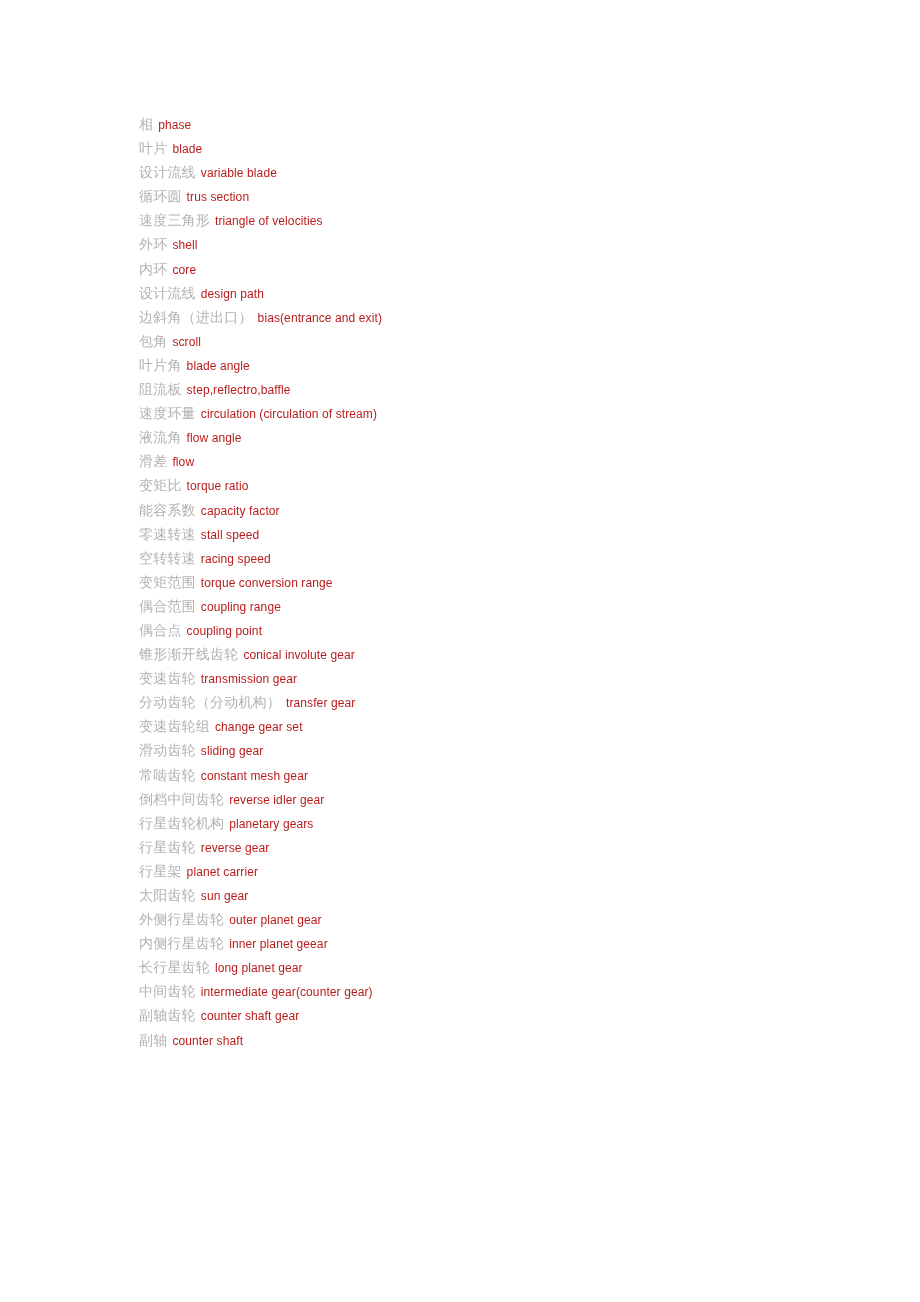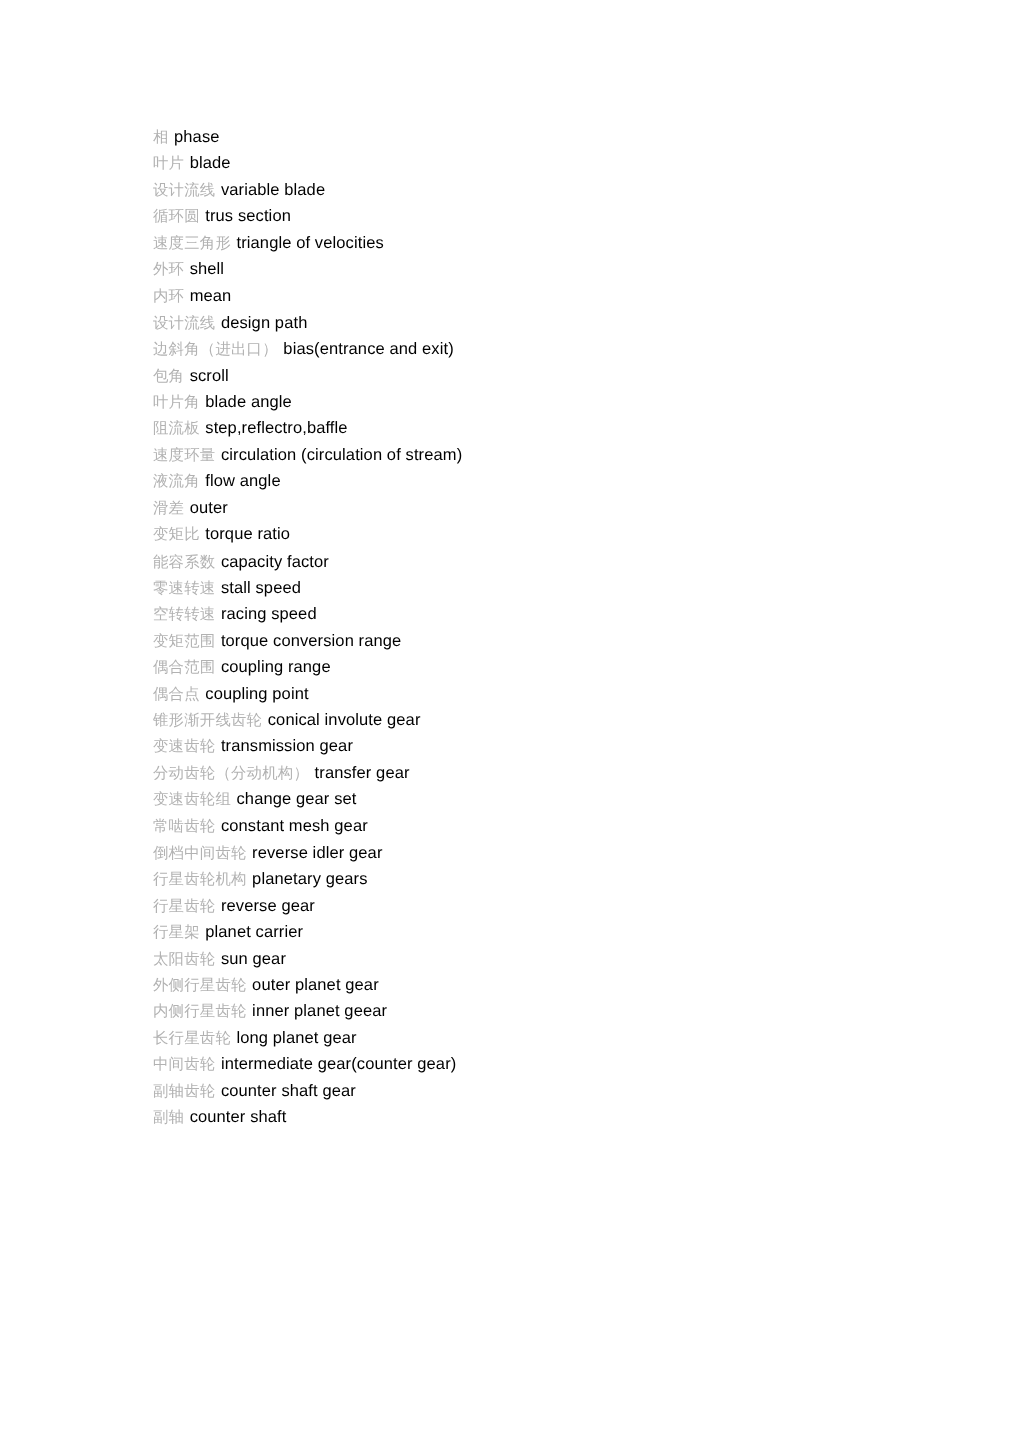--- a/index.html
+++ b/index.html
@@ -43,57 +43,58 @@
     font-family: "Liberation Sans", "DejaVu Sans", sans-serif;
   }
 
   .term-zh {
     font-size: 14px;
     color: #b2b2b2;
     letter-spacing: 0.2px;
   }
 
   .term-en {
-    font-size: 15px;
-    color: #000000;
+    font-size: 12px;
+    color: #b91c1c;
     margin-left: 5px;
     letter-spacing: 0.1px;
   }
 </style>
 </head>
 <body>
 
 <div id="glossary-page">
   <ul id="glossary-list">
       <li class="glossary-entry"><span class="term-zh">相</span><span class="term-en">phase</span></li>
       <li class="glossary-entry"><span class="term-zh">叶片</span><span class="term-en">blade</span></li>
       <li class="glossary-entry"><span class="term-zh">设计流线</span><span class="term-en">variable blade</span></li>
       <li class="glossary-entry"><span class="term-zh">循环圆</span><span class="term-en">trus section</span></li>
       <li class="glossary-entry"><span class="term-zh">速度三角形</span><span class="term-en">triangle of velocities</span></li>
       <li class="glossary-entry"><span class="term-zh">外环</span><span class="term-en">shell</span></li>
-      <li class="glossary-entry"><span class="term-zh">内环</span><span class="term-en">mean</span></li>
+      <li class="glossary-entry"><span class="term-zh">内环</span><span class="term-en">core</span></li>
       <li class="glossary-entry"><span class="term-zh">设计流线</span><span class="term-en">design path</span></li>
       <li class="glossary-entry"><span class="term-zh">边斜角（进出口）</span><span class="term-en">bias(entrance and exit)</span></li>
       <li class="glossary-entry"><span class="term-zh">包角</span><span class="term-en">scroll</span></li>
       <li class="glossary-entry"><span class="term-zh">叶片角</span><span class="term-en">blade angle</span></li>
       <li class="glossary-entry"><span class="term-zh">阻流板</span><span class="term-en">step,reflectro,baffle</span></li>
       <li class="glossary-entry"><span class="term-zh">速度环量</span><span class="term-en">circulation (circulation of stream)</span></li>
       <li class="glossary-entry"><span class="term-zh">液流角</span><span class="term-en">flow angle</span></li>
-      <li class="glossary-entry"><span class="term-zh">滑差</span><span class="term-en">outer</span></li>
+      <li class="glossary-entry"><span class="term-zh">滑差</span><span class="term-en">flow</span></li>
       <li class="glossary-entry"><span class="term-zh">变矩比</span><span class="term-en">torque ratio</span></li>
       <li class="glossary-entry"><span class="term-zh">能容系数</span><span class="term-en">capacity factor</span></li>
       <li class="glossary-entry"><span class="term-zh">零速转速</span><span class="term-en">stall speed</span></li>
       <li class="glossary-entry"><span class="term-zh">空转转速</span><span class="term-en">racing speed</span></li>
       <li class="glossary-entry"><span class="term-zh">变矩范围</span><span class="term-en">torque conversion range</span></li>
       <li class="glossary-entry"><span class="term-zh">偶合范围</span><span class="term-en">coupling range</span></li>
       <li class="glossary-entry"><span class="term-zh">偶合点</span><span class="term-en">coupling point</span></li>
       <li class="glossary-entry"><span class="term-zh">锥形渐开线齿轮</span><span class="term-en">conical involute gear</span></li>
       <li class="glossary-entry"><span class="term-zh">变速齿轮</span><span class="term-en">transmission gear</span></li>
       <li class="glossary-entry"><span class="term-zh">分动齿轮（分动机构）</span><span class="term-en">transfer gear</span></li>
       <li class="glossary-entry"><span class="term-zh">变速齿轮组</span><span class="term-en">change gear set</span></li>
+      <li class="glossary-entry"><span class="term-zh">滑动齿轮</span><span class="term-en">sliding gear</span></li>
       <li class="glossary-entry"><span class="term-zh">常啮齿轮</span><span class="term-en">constant mesh gear</span></li>
       <li class="glossary-entry"><span class="term-zh">倒档中间齿轮</span><span class="term-en">reverse idler gear</span></li>
       <li class="glossary-entry"><span class="term-zh">行星齿轮机构</span><span class="term-en">planetary gears</span></li>
       <li class="glossary-entry"><span class="term-zh">行星齿轮</span><span class="term-en">reverse gear</span></li>
       <li class="glossary-entry"><span class="term-zh">行星架</span><span class="term-en">planet carrier</span></li>
       <li class="glossary-entry"><span class="term-zh">太阳齿轮</span><span class="term-en">sun gear</span></li>
       <li class="glossary-entry"><span class="term-zh">外侧行星齿轮</span><span class="term-en">outer planet gear</span></li>
       <li class="glossary-entry"><span class="term-zh">内侧行星齿轮</span><span class="term-en">inner planet geear</span></li>
       <li class="glossary-entry"><span class="term-zh">长行星齿轮</span><span class="term-en">long planet gear</span></li>
       <li class="glossary-entry"><span class="term-zh">中间齿轮</span><span class="term-en">intermediate gear(counter gear)</span></li>

